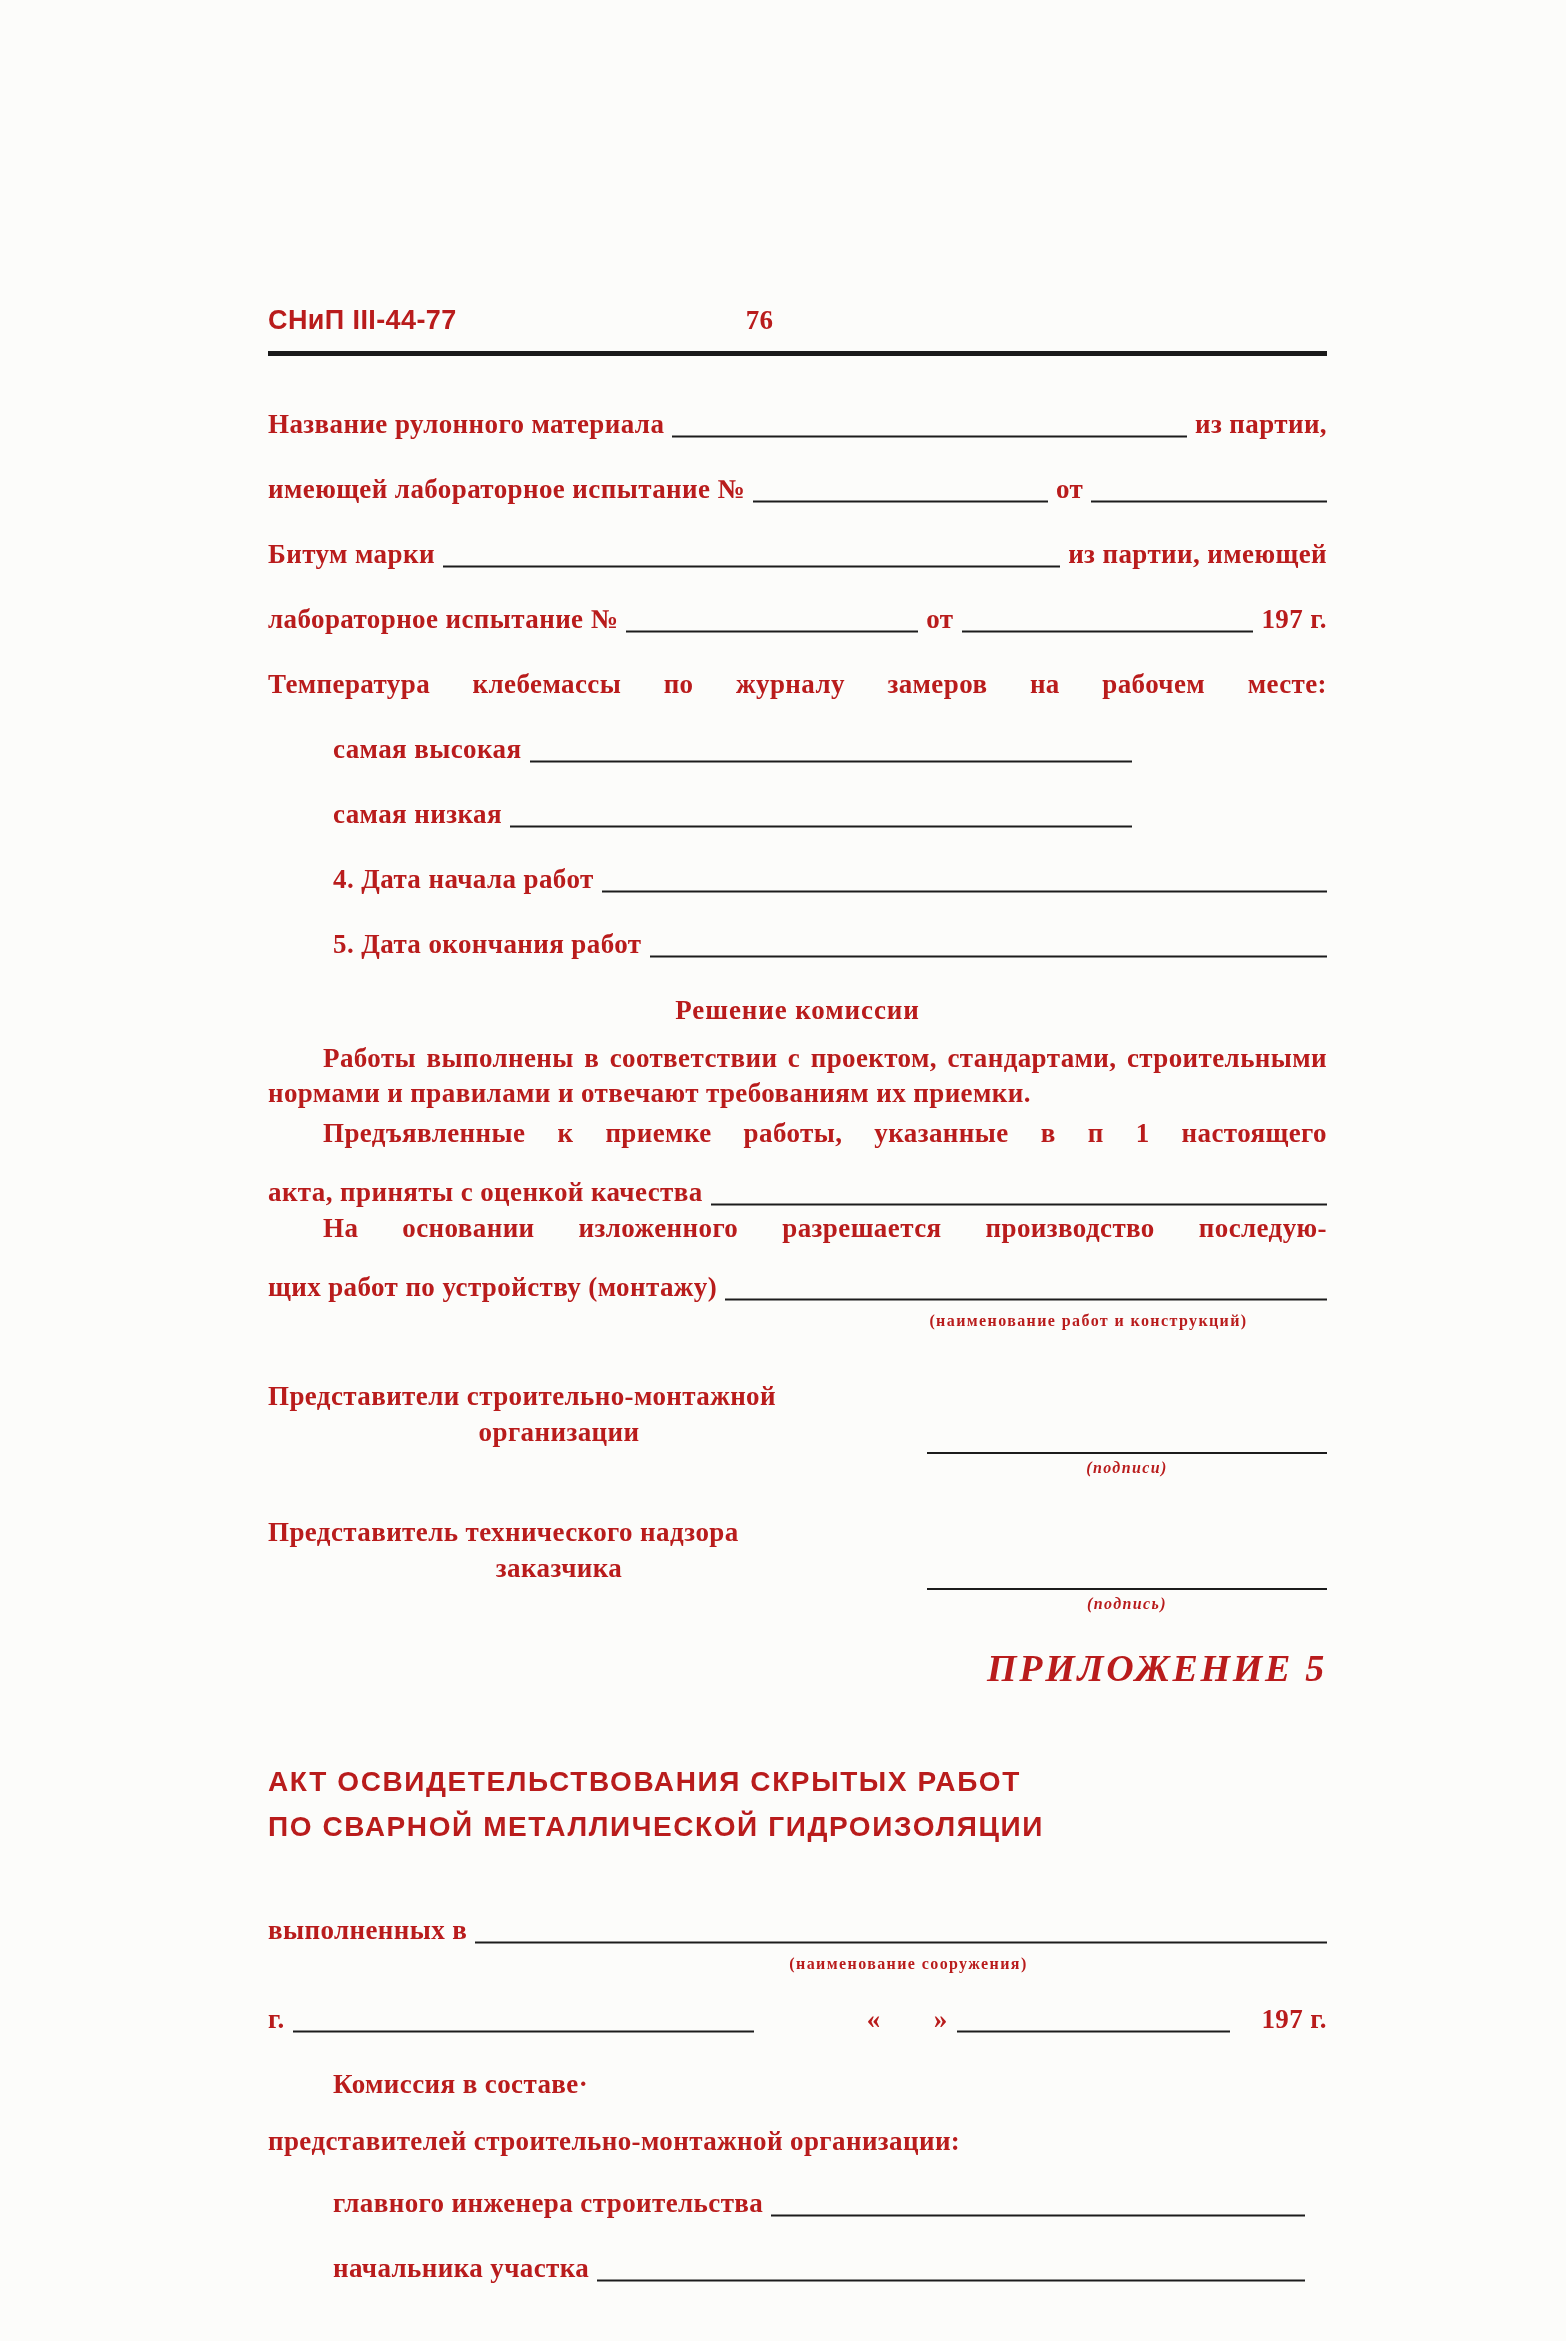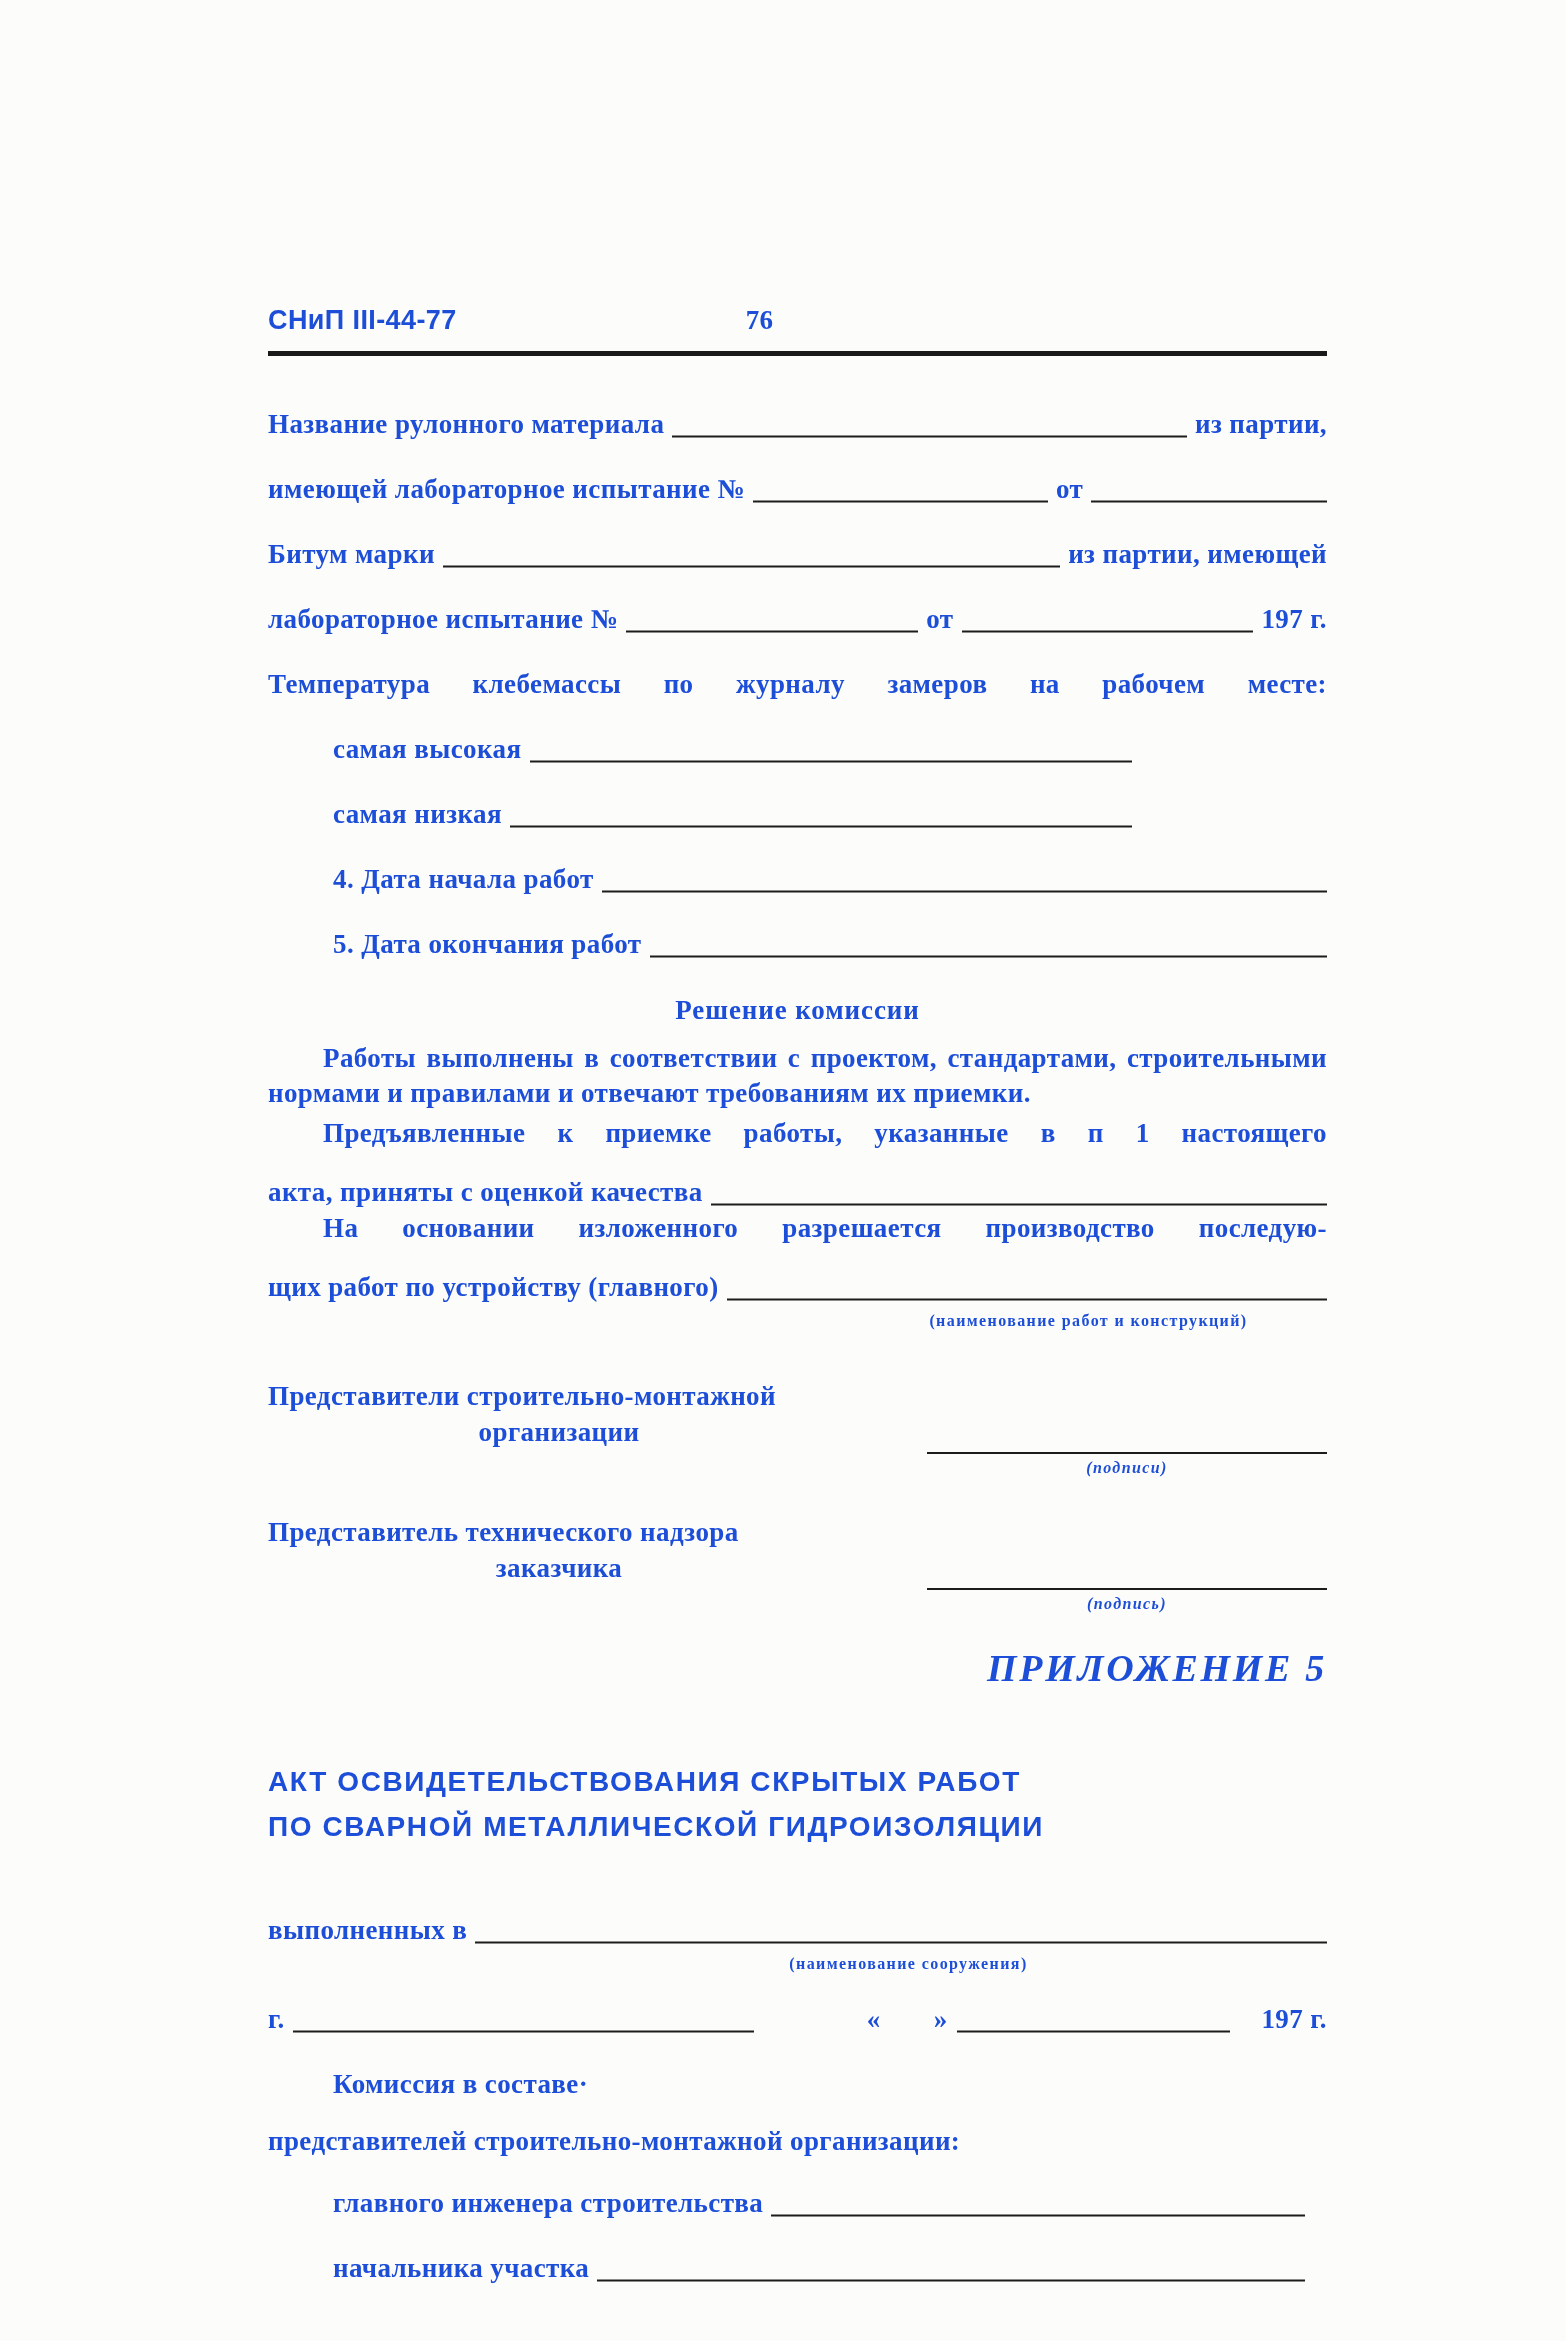--- a/index.html
+++ b/index.html
@@ -1,19 +1,19 @@
 <!DOCTYPE html>
 <html style="font-size:14.5px"><head>
 <meta charset="utf-8">
 <style>
   html,body { margin:0; padding:0; background:#e8e8e6; }
   .page {
     width:1566px; height:2342px;
     background:#fcfcfa;
-    color:#1d4ed8;
+    color:#b91c1c;
     font-family:"Liberation Serif","DejaVu Serif",serif;
     font-weight:bold;
     font-size:27px;
     letter-spacing:0.4px;
     position:relative;
     margin:0 auto;
     overflow:hidden;
     box-sizing:border-box;
   }
   .content { padding:305px 239px 0 268px; box-sizing:border-box; }
@@ -135,21 +135,21 @@
     <div class="jline ti">Предъявленные к приемке работы, указанные в п 1 настоящего</div>
 
     <div class="frow mt-lg mb-2">
       <span class="t">акта, приняты с оценкой качества</span>
       <span class="fill last"></span>
     </div>
 
     <div class="jline ti">На основании изложенного разрешается производство последую-</div>
 
     <div class="frow mt-lg mb-2">
-      <span class="t">щих работ по устройству (главного)</span>
+      <span class="t">щих работ по устройству (монтажу)</span>
       <span class="fill last"></span>
     </div>
 
     <div class="cap-row">
       <span class="cap-spacer-a"></span>
       <span class="cap-mid caption">(наименование работ и конструкций)</span>
     </div>
 
     <div class="sig-row sig1">
       <div class="sig-left">

